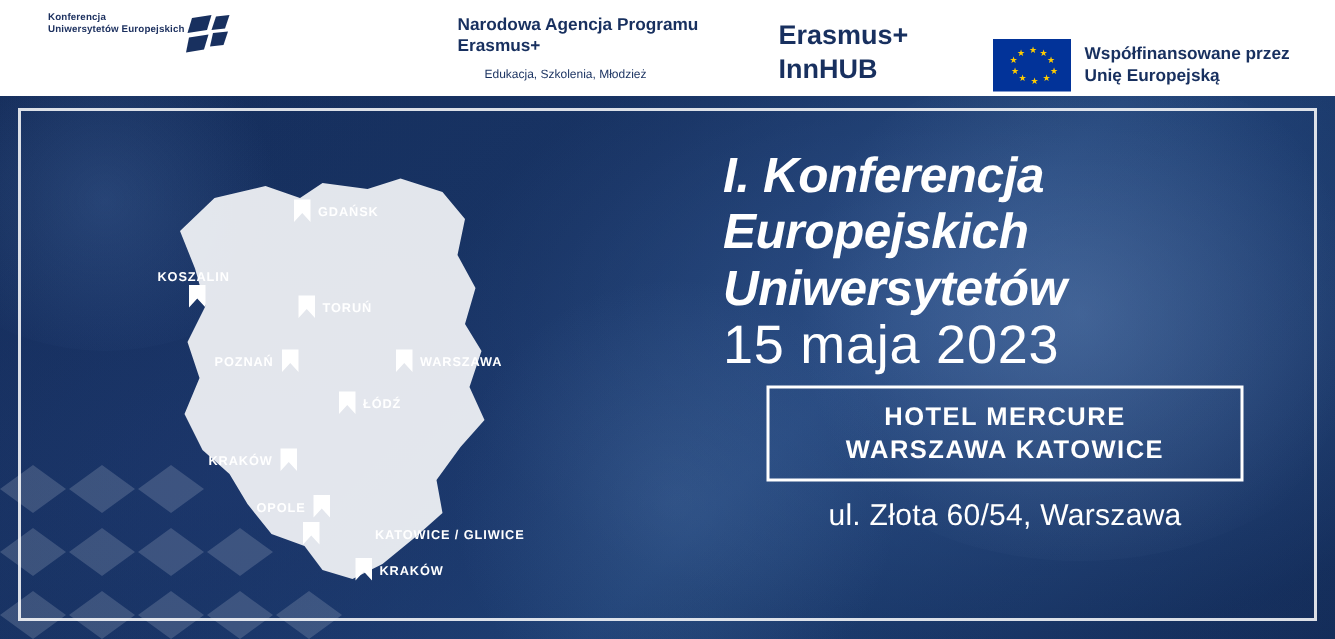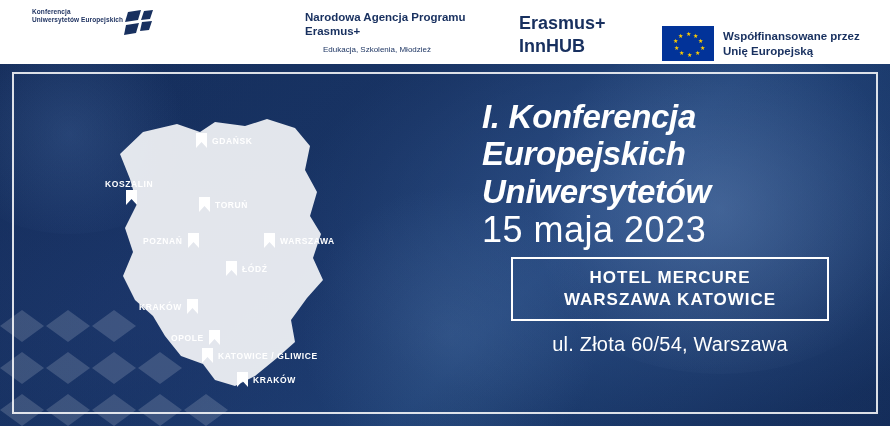--- a/index.html
+++ b/index.html
@@ -371,21 +371,21 @@
           </svg>
       </div>
 
       <div class="city left-label" style="left:76px; top:245px;">
         <span class="clabel">OPOLE</span>
         <svg class="pin" viewBox="0 0 13 17">
             <path d="M1 1 L12 1 L12 16 L6.5 10 L1 16 Z" fill="#ffffff"></path>
           </svg>
       </div>
 
-      <div class="city" style="left:106px; top:263px;">
+      <div class="city" style="left:106px; top:263px;gap:32px;">
         <svg class="pin" viewBox="0 0 13 17">
             <path d="M1 1 L12 1 L12 16 L6.5 10 L1 16 Z" fill="#ffffff"></path>
           </svg>
         <span class="clabel">KATOWICE / GLIWICE</span>
       </div>
 
       <div class="city" style="left:141px; top:287px;">
         <svg class="pin" viewBox="0 0 13 17">
             <path d="M1 1 L12 1 L12 16 L6.5 10 L1 16 Z" fill="#ffffff"></path>
           </svg>

